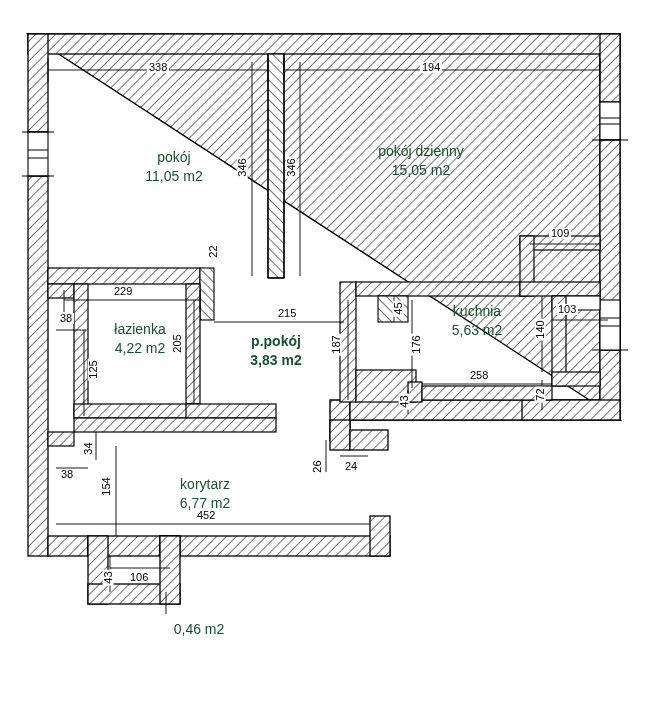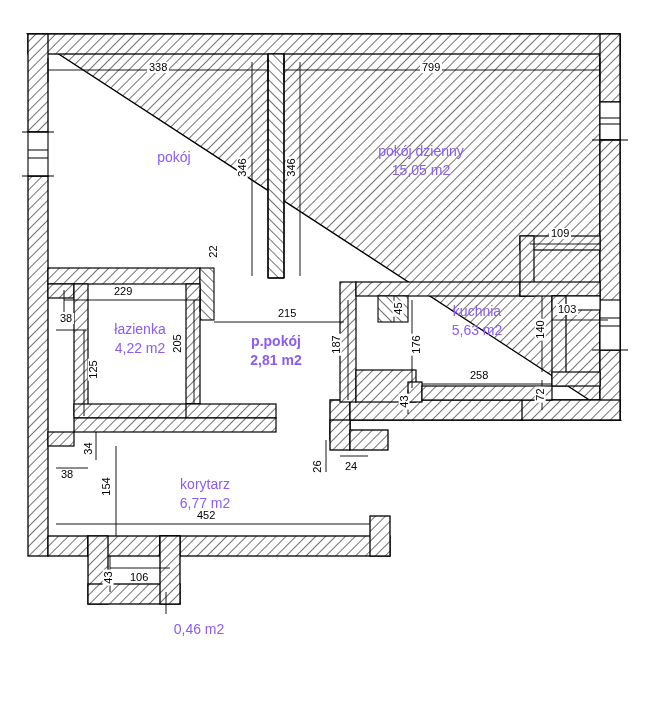--- a/index.html
+++ b/index.html
@@ -18,21 +18,21 @@
     position: absolute;
     left: 0;
     top: 0;
     width: 672px;
     height: 716px;
   }
   .room-label {
     position: absolute;
     text-align: center;
     font-family: "Liberation Sans", sans-serif;
-    color: #8b5cf6;
+    color: #14532d;
     white-space: nowrap;
     line-height: 1.35;
   }
   .room-label .rname {
     display: block;
     font-size: 14px;
   }
   .room-label .rarea {
     display: block;
     font-size: 14px;
@@ -239,53 +239,54 @@
     <line x1="110" y1="556" x2="110" y2="592"></line>
 
     <line x1="110" y1="568" x2="170" y2="568"></line>
 
     <line x1="166" y1="592" x2="166" y2="614"></line>
   </g>
 </svg>
 
 <div class="room-label" style="left:114px; top:148px; width:120px;">
   <span class="rname">pokój</span>
+  <span class="rarea">11,05 m2</span>
 </div>
 
 <div class="room-label" style="left:346px; top:142px; width:150px;">
   <span class="rname">pokój dzienny</span>
   <span class="rarea">15,05 m2</span>
 </div>
 
 <div class="room-label" style="left:417px; top:302px; width:120px;">
   <span class="rname">kuchnia</span>
   <span class="rarea">5,63 m2</span>
 </div>
 
 <div class="room-label" style="left:80px; top:320px; width:120px;">
   <span class="rname">łazienka</span>
   <span class="rarea">4,22 m2</span>
 </div>
 
 <div class="room-label" style="left:216px; top:332px; width:120px;font-weight:bold;">
   <span class="rname">p.pokój</span>
-  <span class="rarea">2,81 m2</span>
+  <span class="rarea">3,83 m2</span>
 </div>
 
 <div class="room-label" style="left:145px; top:475px; width:120px;">
   <span class="rname">korytarz</span>
   <span class="rarea">6,77 m2</span>
 </div>
 
 <div class="room-label" style="left:139px; top:620px; width:120px;">
   <span class="rarea">0,46 m2</span>
 </div>
 
 <div class="dim" style="left:147px; top:62px;">338</div>
-<div class="dim" style="left:420px; top:62px;">799</div>
+<div class="dim" style="left:420px; top:62px;">194</div>
 <div class="dim vert" style="left:231px; top:162px; transform:rotate(-90deg);">346</div>
 <div class="dim vert" style="left:280px; top:162px; transform:rotate(-90deg);">346</div>
 <div class="dim" style="left:549px; top:228px;">109</div>
 <div class="dim vert" style="left:205px; top:246px; transform:rotate(-90deg);">22</div>
 <div class="dim" style="left:112px; top:286px;">229</div>
 <div class="dim" style="left:276px; top:308px;">215</div>
 <div class="dim vert" style="left:390px; top:303px; transform:rotate(-90deg);">45</div>
 <div class="dim" style="left:556px; top:304px;">103</div>
 <div class="dim" style="left:58px; top:313px;">38</div>
 <div class="dim vert" style="left:166px; top:338px; transform:rotate(-90deg);">205</div>

